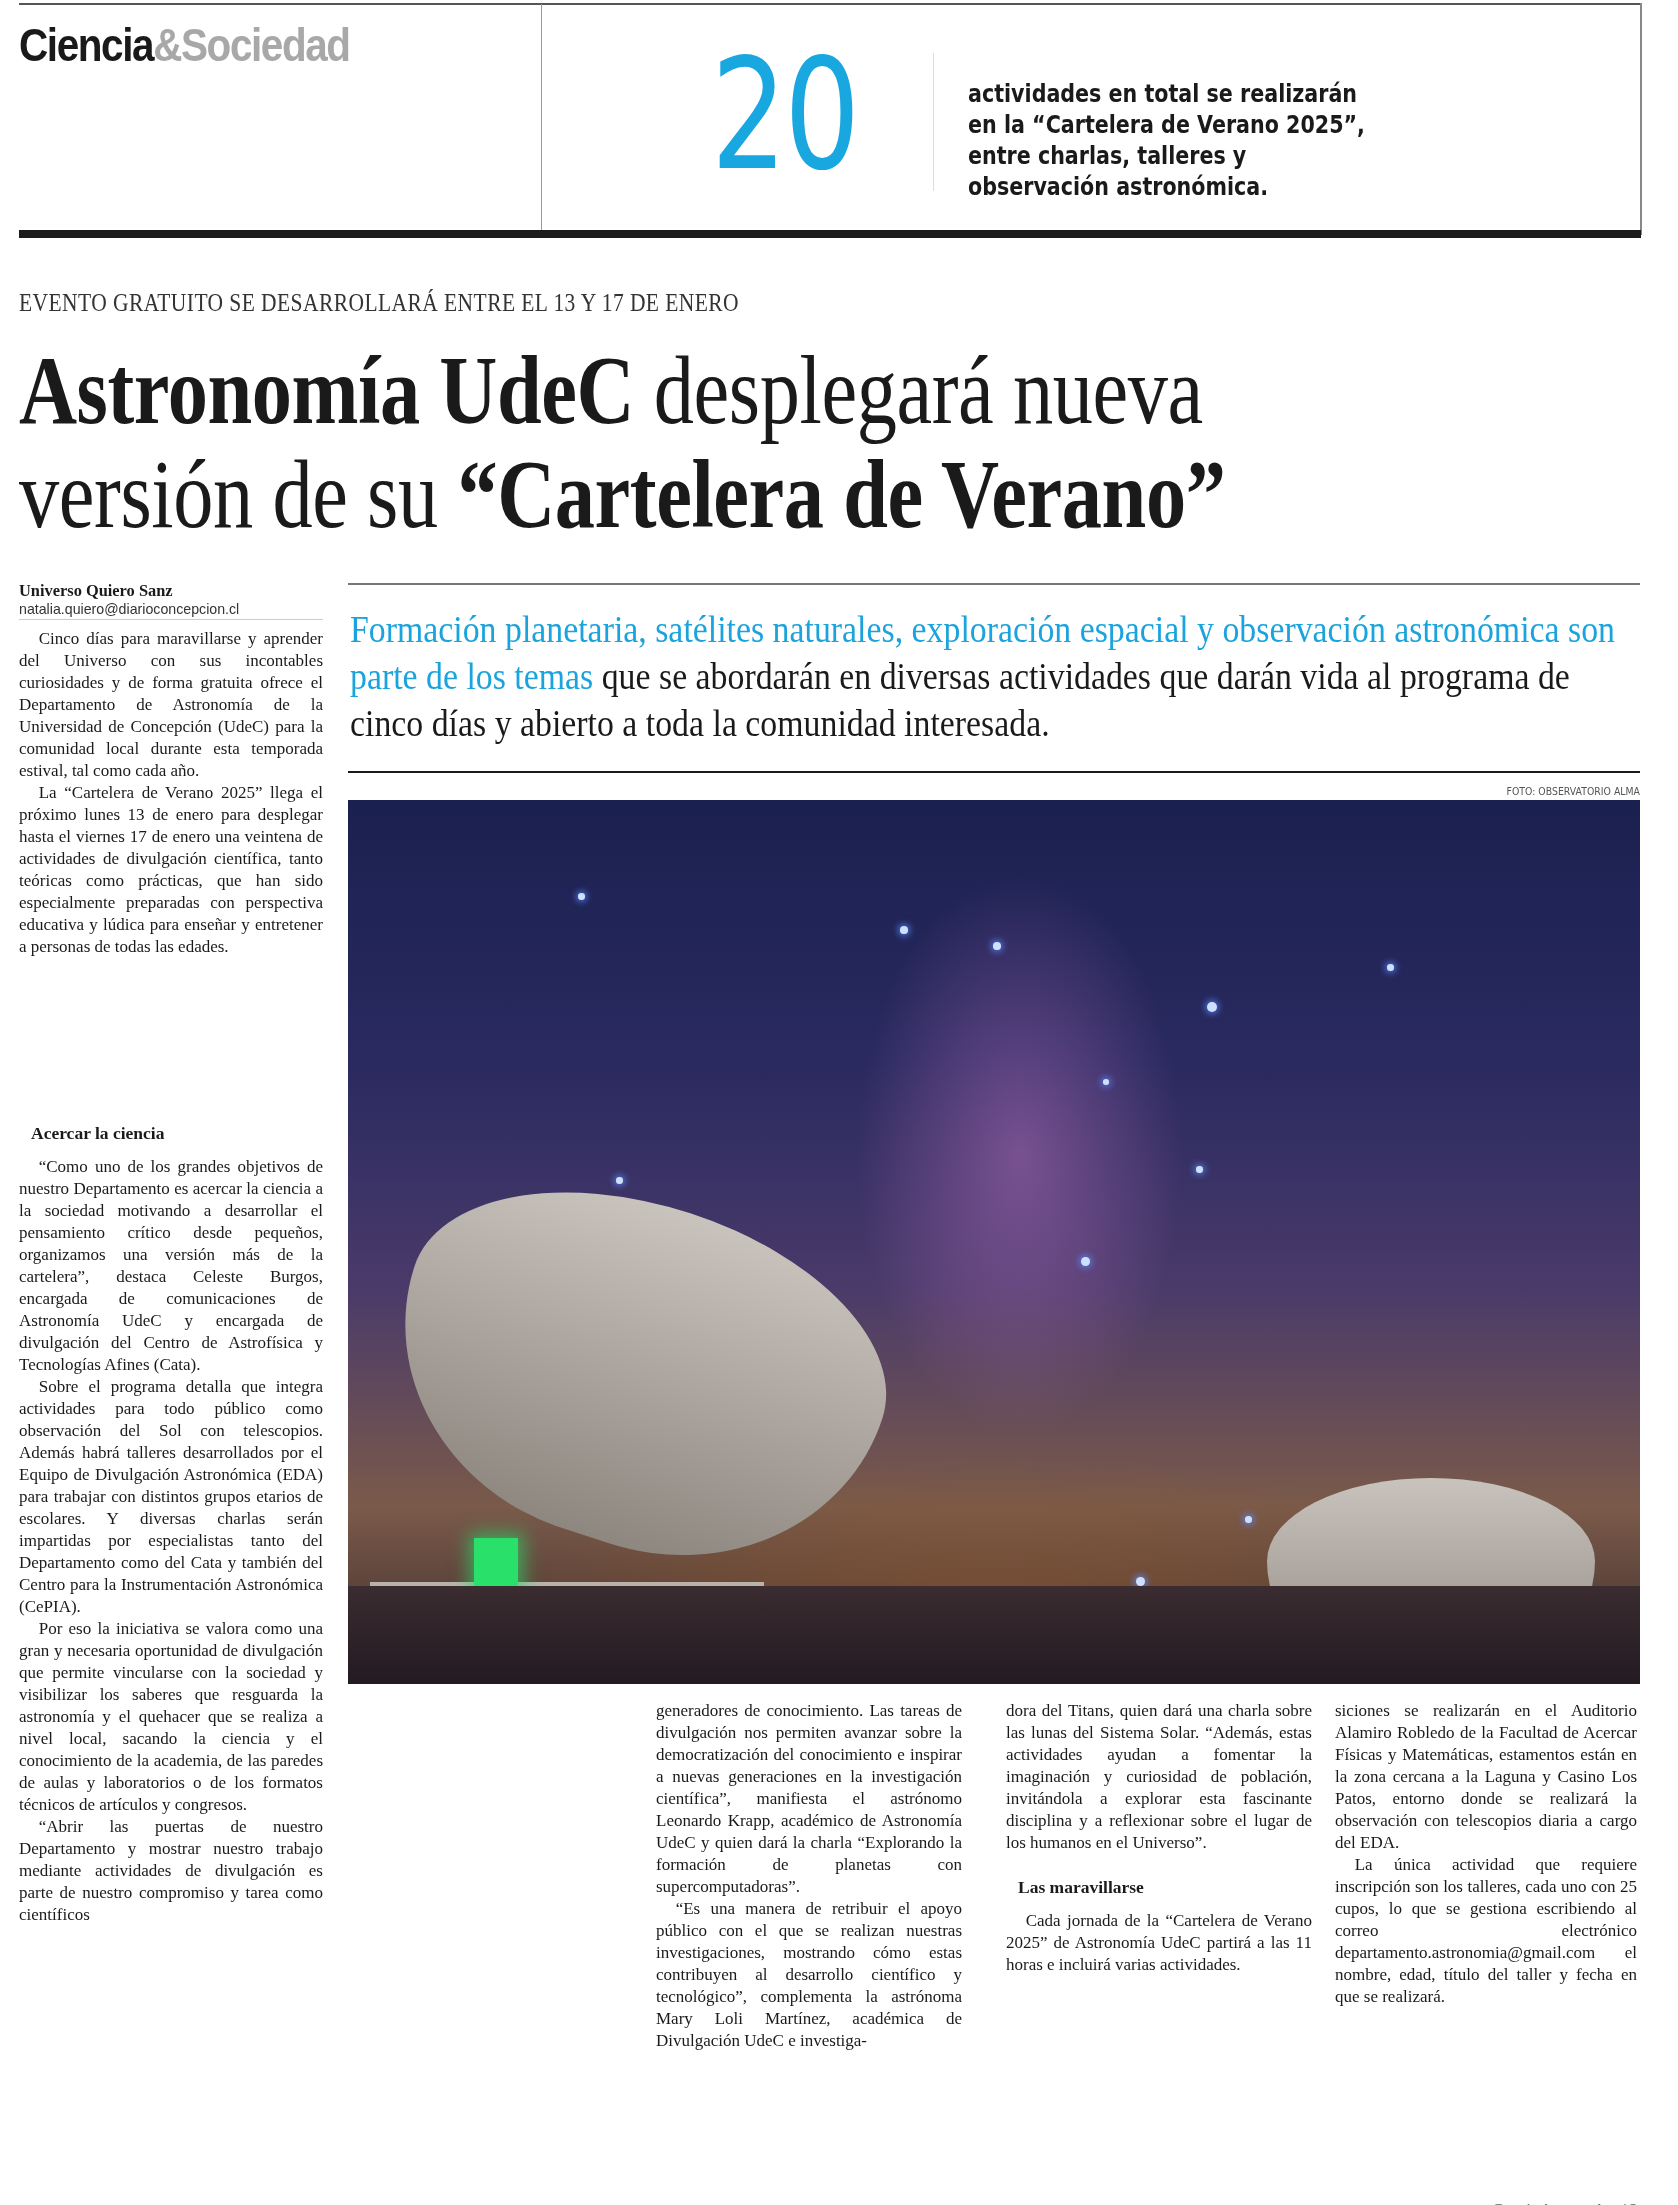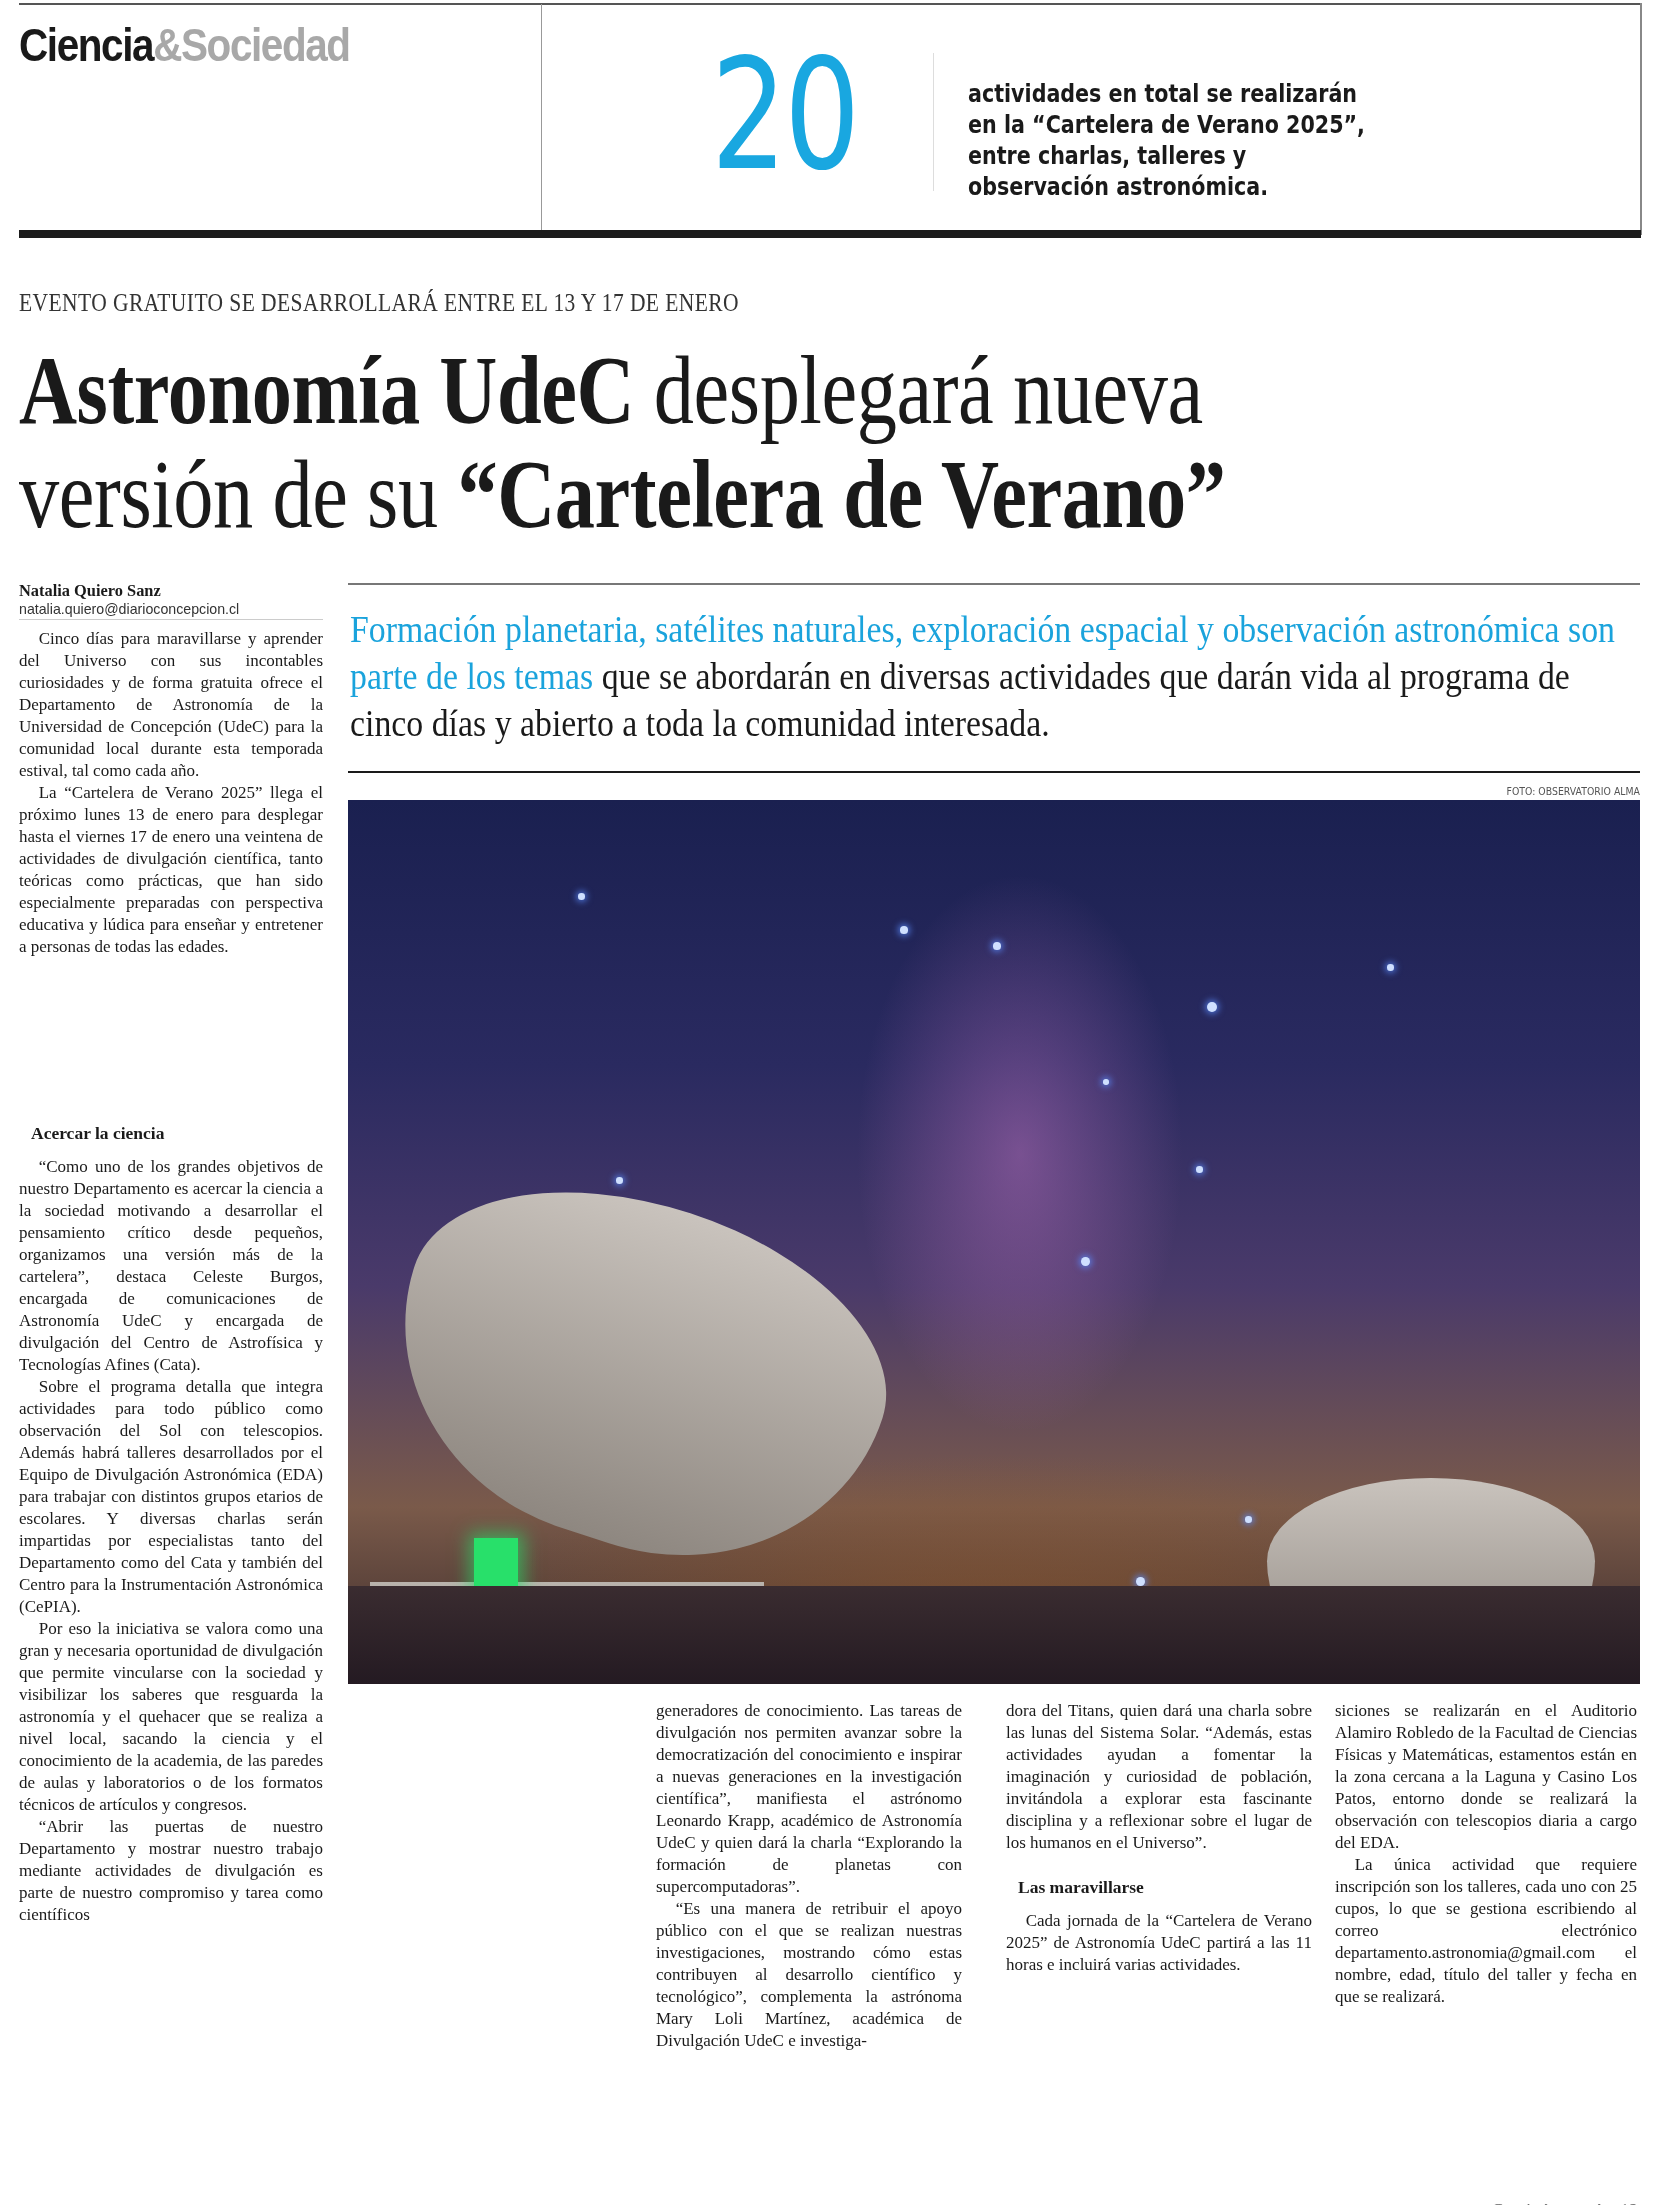--- a/index.html
+++ b/index.html
@@ -73,21 +73,21 @@
 <div class="abs stat-divider"></div>
 <div class="abs stat-text">actividades en total se realizarán en la “Cartelera de Verano 2025”, entre charlas, talleres y observación astronómica.</div>
 <div class="abs header-thick"></div>
 
 <div class="abs kicker">EVENTO GRATUITO SE DESARROLLARÁ ENTRE EL 13 Y 17 DE ENERO</div>
 <div class="abs headline">
   <div><span class="bold">Astronomía UdeC</span><span> desplegará nueva</span></div>
   <div><span>versión de su </span><span class="bold">“Cartelera de Verano”</span></div>
 </div>
 
-<div class="abs byline-name">Natalia Quiero Sanz</div>
+<div class="abs byline-name">Universo Quiero Sanz</div>
 <div class="abs byline-email">natalia.quiero@diarioconcepcion.cl</div>
 <div class="abs byline-rule"></div>
 
 <div class="abs body-col col1a">
   <p>Cinco días para maravillarse y aprender del Universo con sus incontables curiosidades y de forma gratuita ofrece el Departamento de Astronomía de la Universidad de Concepción (UdeC) para la comunidad local durante esta temporada estival, tal como cada año.</p>
   <p>La “Cartelera de Verano 2025” llega el próximo lunes 13 de enero para desplegar hasta el viernes 17 de enero una veintena de actividades de divulgación científica, tanto teóricas como prácticas, que han sido especialmente preparadas con perspectiva educativa y lúdica para enseñar y entretener a personas de todas las edades.</p>
 </div>
 <div class="abs body-col col1b">
   <h3>Acercar la ciencia</h3>
   <p>“Como uno de los grandes objetivos de nuestro Departamento es acercar la ciencia a la sociedad motivando a desarrollar el pensamiento crítico desde pequeños, organizamos una versión más de la cartelera”, destaca Celeste Burgos, encargada de comunicaciones de Astronomía UdeC y encargada de divulgación del Centro de Astrofísica y Tecnologías Afines (Cata).</p>
@@ -128,17 +128,17 @@
 <div class="abs body-col col2">
   <p class="noindent">generadores de conocimiento. Las tareas de divulgación nos permiten avanzar sobre la democratización del conocimiento e inspirar a nuevas generaciones en la investigación científica”, manifiesta el astrónomo Leonardo Krapp, académico de Astronomía UdeC y quien dará la charla “Explorando la formación de planetas con supercomputadoras”.</p>
   <p>“Es una manera de retribuir el apoyo público con el que se realizan nuestras investigaciones, mostrando cómo estas contribuyen al desarrollo científico y tecnológico”, complementa la astrónoma Mary Loli Martínez, académica de Divulgación UdeC e investiga-</p>
 </div>
 <div class="abs body-col col3">
   <p class="noindent">dora del Titans, quien dará una charla sobre las lunas del Sistema Solar. “Además, estas actividades ayudan a fomentar la imaginación y curiosidad de población, invitándola a explorar esta fascinante disciplina y a reflexionar sobre el lugar de los humanos en el Universo”.</p>
   <h3 style="margin-top:22px;">Las maravillarse</h3>
   <p>Cada jornada de la “Cartelera de Verano 2025” de Astronomía UdeC partirá a las 11 horas e incluirá varias actividades.</p>
 </div>
 <div class="abs body-col col4">
-  <p class="noindent">siciones se realizarán en el Auditorio Alamiro Robledo de la Facultad de Ciencias Físicas y Matemáticas, estamentos están en la zona cercana a la Laguna y Casino Los Patos, entorno donde se realizará la observación con telescopios diaria a cargo del EDA.</p>
+  <p class="noindent">siciones se realizarán en el Auditorio Alamiro Robledo de la Facultad de Acercar Físicas y Matemáticas, estamentos están en la zona cercana a la Laguna y Casino Los Patos, entorno donde se realizará la observación con telescopios diaria a cargo del EDA.</p>
   <p>La única actividad que requiere inscripción son los talleres, cada uno con 25 cupos, lo que se gestiona escribiendo al correo electrónico departamento.astronomia@gmail.com el nombre, edad, título del taller y fecha en que se realizará.</p>
 </div>
 <div class="abs continua">Continúa en pág. 12</div>
 
 
 </body></html>

